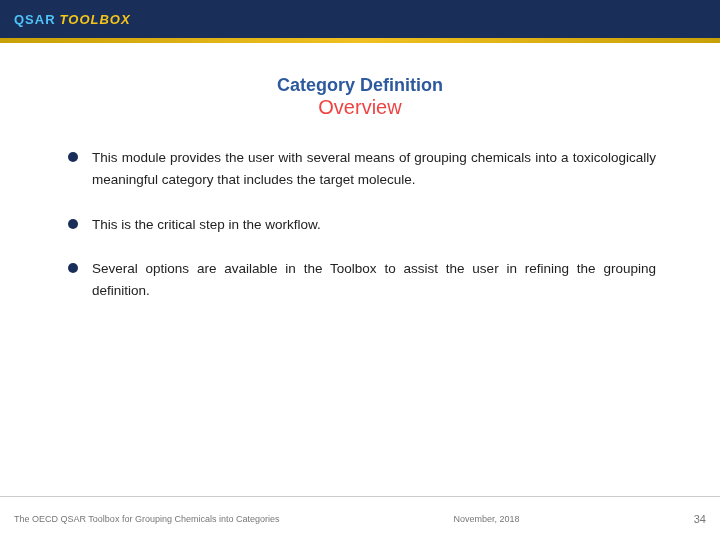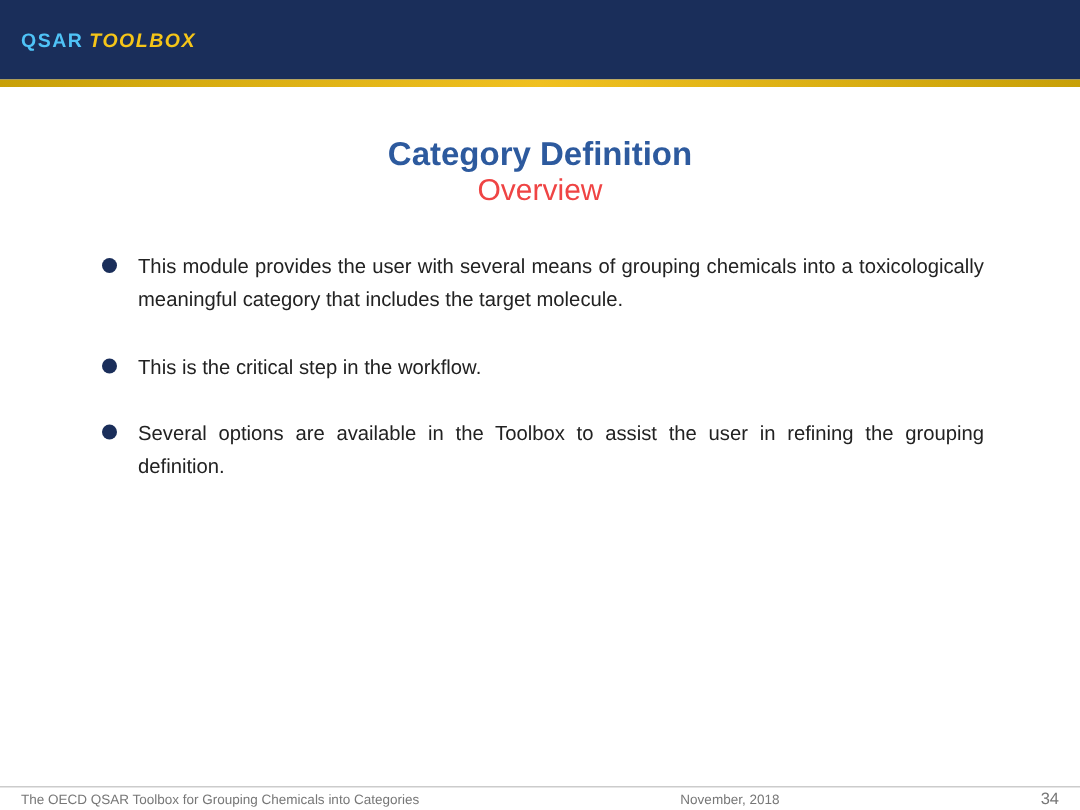--- a/index.html
+++ b/index.html
@@ -15,21 +15,21 @@
     .slide {
       width: 720px;
       height: 540px;
       position: relative;
       background: #fff;
     }
 
     
     .header-bar {
       width: 100%;
-      height: 53px;
+      height: 38px;
       background: #1a2e5a;
       display: flex;
       align-items: center;
       padding: 0 14px;
     }
 
     .logo-qsar {
       font-size: 13px;
       font-weight: bold;
       color: #4fc3f7;
@@ -53,21 +53,21 @@
     }
 
     
     .title-section {
       text-align: center;
       margin-top: 32px;
       margin-bottom: 28px;
     }
 
     .title-main {
-      font-size: 22px;
+      font-size: 18px;
       font-weight: bold;
       color: #2d5a9e;
     }
 
     .title-sub {
       font-size: 20px;
       font-weight: normal;
       color: #ef4444;
     }
 
@@ -99,21 +99,21 @@
       line-height: 1.65;
       text-align: justify;
     }
 
     
     .footer {
       position: absolute;
       bottom: 0;
       left: 0;
       right: 0;
-      height: 16px;
+      height: 44px;
       border-top: 1px solid #ccc;
       display: flex;
       align-items: center;
       justify-content: space-between;
       padding: 0 14px;
     }
 
     .footer-left {
       font-size: 9px;
       color: #777;

